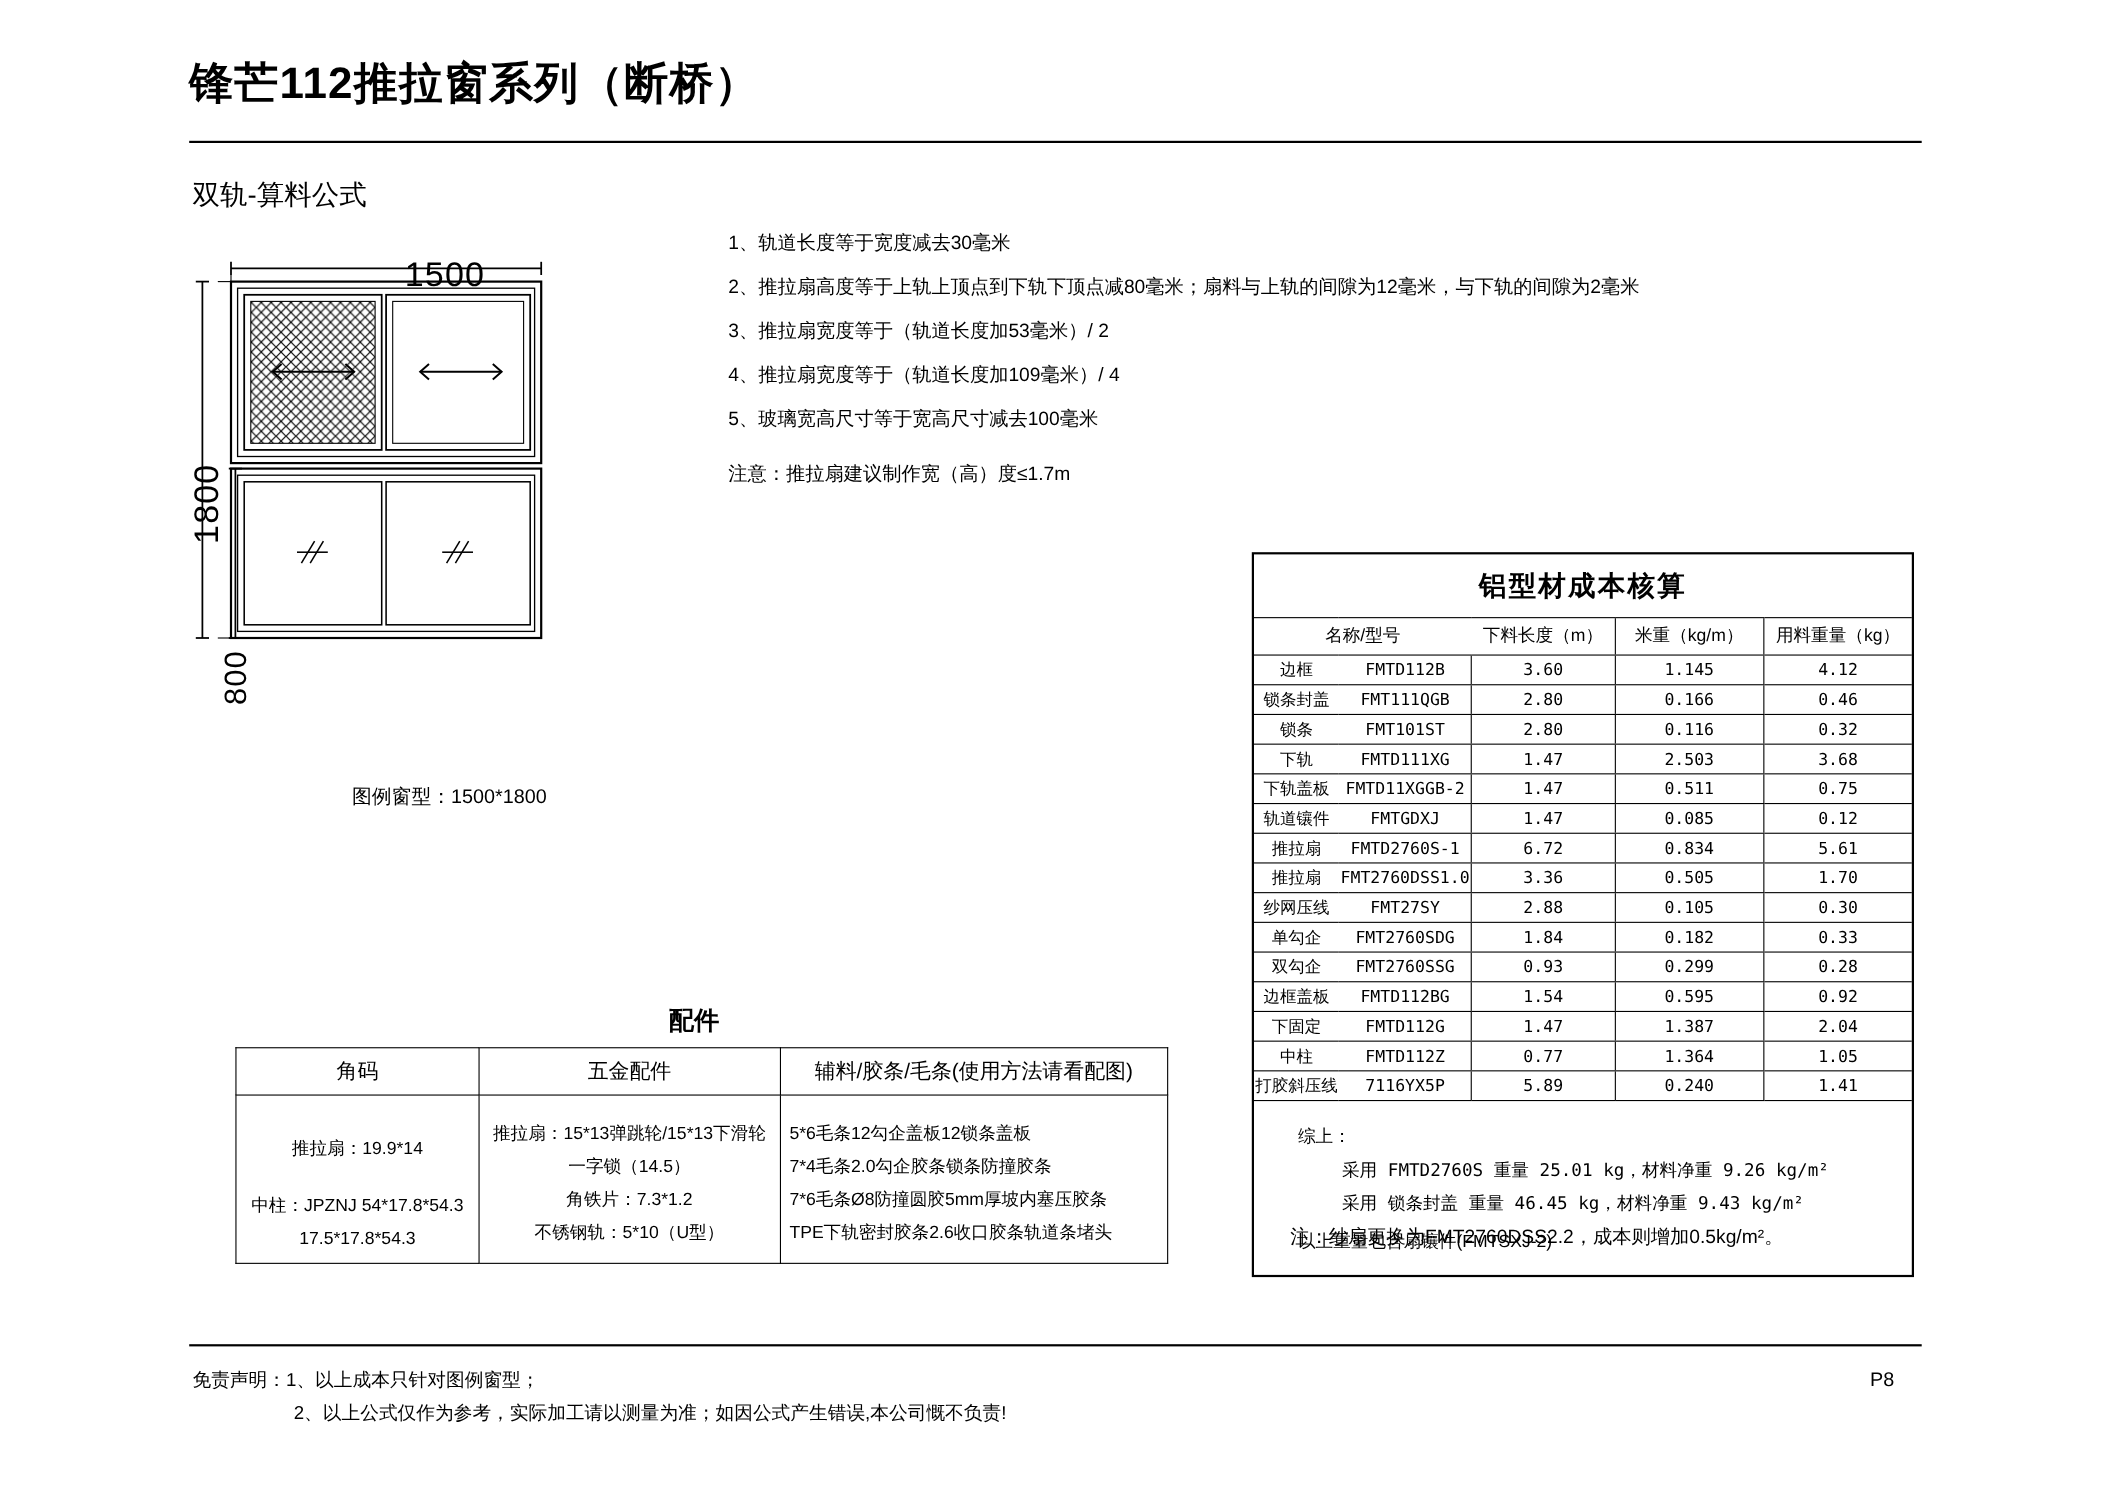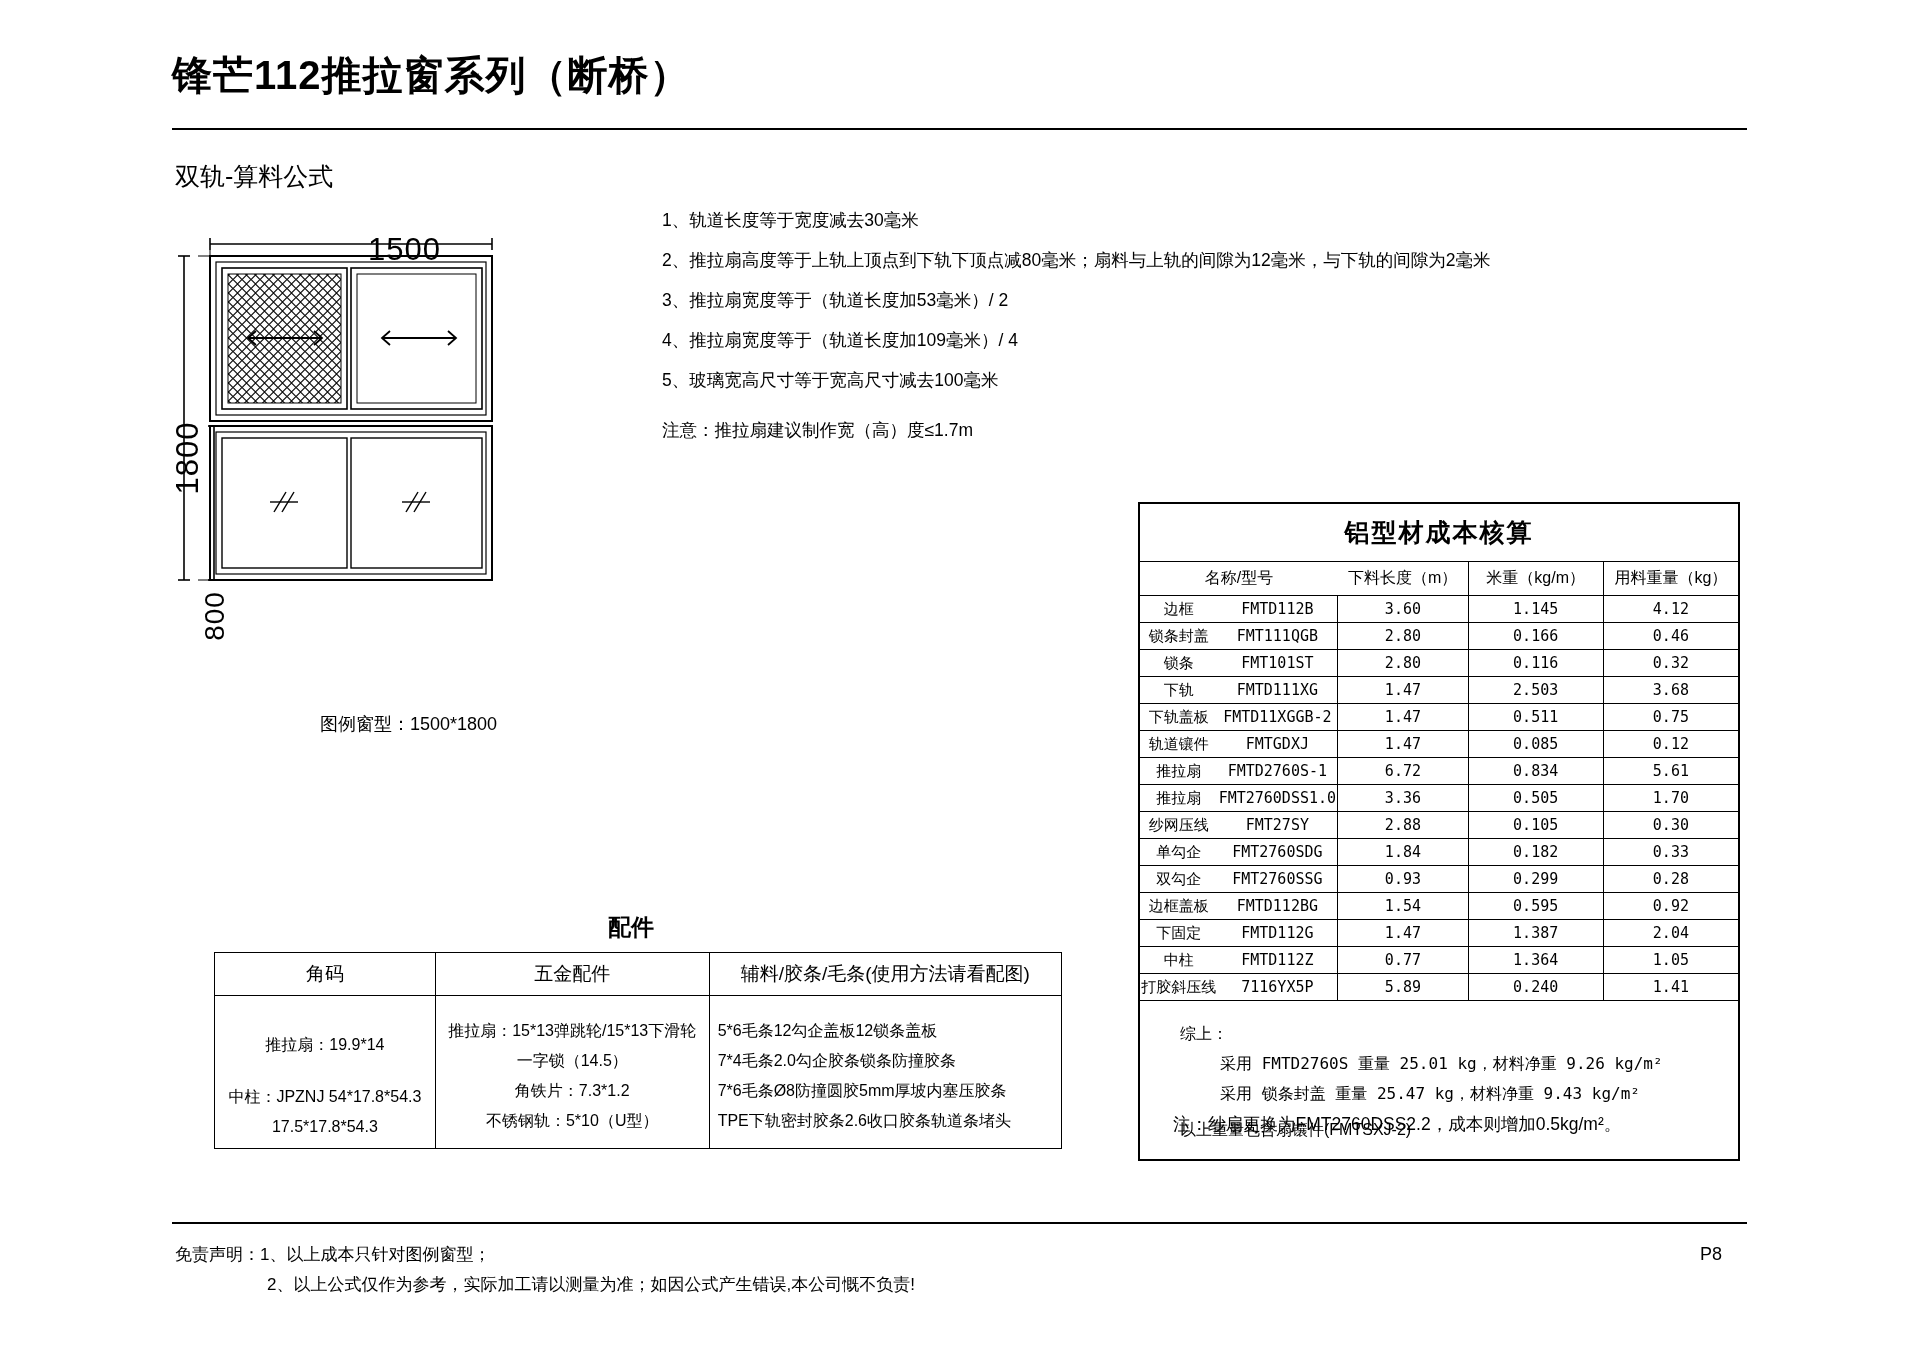--- a/index.html
+++ b/index.html
@@ -491,21 +491,21 @@
             <td>7116YX5P</td>
             <td>5.89</td>
             <td>0.240</td>
             <td>1.41</td>
           </tr>
       </tbody>
     </table>
     <div class="summary">
       <div>综上：</div>
       <div class="indent mono">采用 FMTD2760S    重量   25.01   kg，材料净重   9.26   kg/m²</div>
-      <div class="indent mono">采用 锁条封盖      重量   25.47   kg，材料净重   9.43   kg/m²</div>
+      <div class="indent mono">采用 锁条封盖      重量   46.45   kg，材料净重   9.43   kg/m²</div>
       <div class="center">以上重量包含扇镶件(FMTSXJ-2)</div>
     </div>
   </div>
   <div class="cost-note">注：纱扇更换为FMT2760DSS2.2，成本则增加0.5kg/m²。</div>
 
   <div class="rule-bottom"></div>
   <div class="disclaimer">
     <div>免责声明：1、以上成本只针对图例窗型；</div>
     <div class="l2">2、以上公式仅作为参考，实际加工请以测量为准；如因公式产生错误,本公司慨不负责!</div>
   </div>

